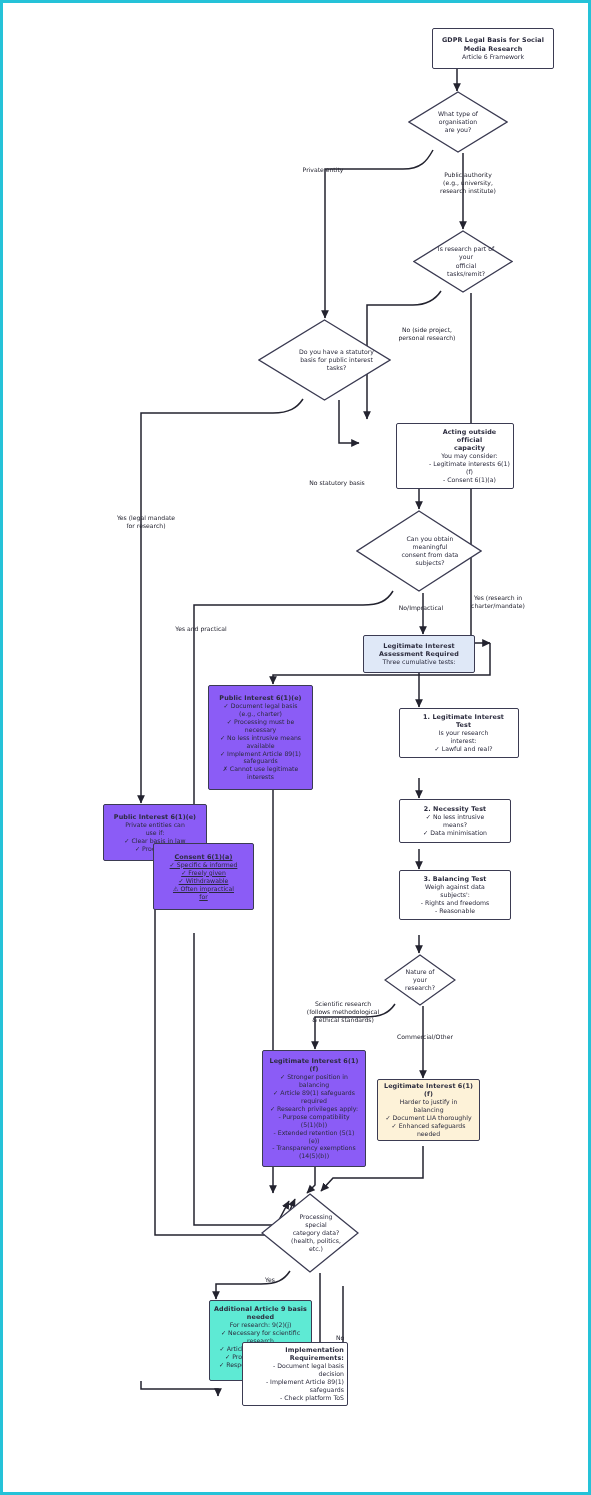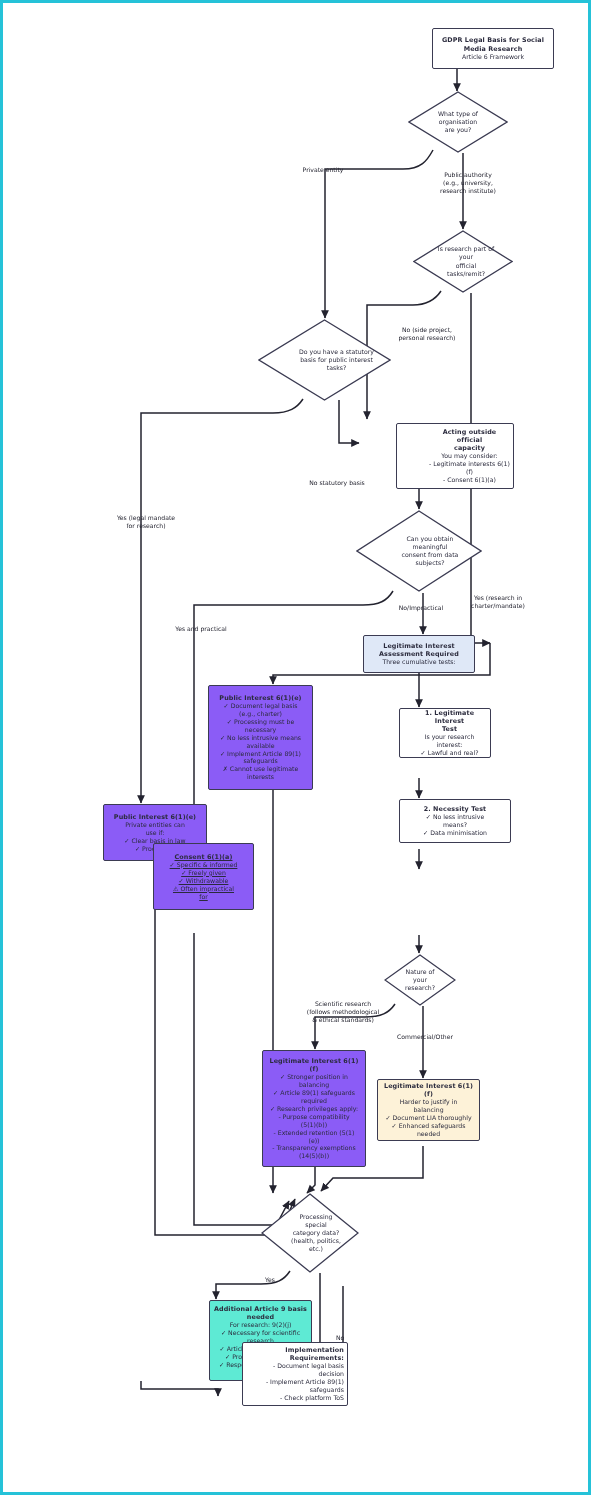--- a/index.html
+++ b/index.html
@@ -227,35 +227,42 @@
   <div class="edge-label" style="left:450px; top:591px; width:90px;">Yes (research in
 charter/mandate)</div>
   <div class="edge-label" style="left:150px; top:622px; width:96px;">Yes and practical</div>
 
   <div class="node boxnode b-blue" style="left:360px; top:632px; width:112px; height:38px;">
     <div class="ttl">Legitimate Interest</div>
     <div class="ttl">Assessment Required</div>
     <div class="ln">Three cumulative tests:</div>
   </div>
 
-  <div class="node boxnode b-white" style="left:360px; top:705px; width:92px; height:50px;padding-left:12px;">
+  <div class="node boxnode b-white" style="left:360px; top:705px; width:120px; height:50px;padding-left:12px;">
     <div class="ttl">1. Legitimate Interest</div>
     <div class="ttl">Test</div>
     <div class="ln">Is your research</div>
     <div class="ln">interest:</div>
     <div class="ln">✓ Lawful and real?</div>
   </div>
 
   <div class="node boxnode b-white" style="left:360px; top:796px; width:112px; height:44px;">
     <div class="ttl">2. Necessity Test</div>
     <div class="ln">✓ No less intrusive</div>
     <div class="ln">means?</div>
     <div class="ln">✓ Data minimisation</div>
   </div>
 
+  <div class="node boxnode b-white" style="left:360px; top:867px; width:112px; height:50px;">
+    <div class="ttl">3. Balancing Test</div>
+    <div class="ln">Weigh against data</div>
+    <div class="ln">subjects':</div>
+    <div class="ln">- Rights and freedoms</div>
+    <div class="ln">- Reasonable</div>
+  </div>
 
   <div class="node boxnode b-green" style="left:205px; top:682px; width:105px; height:105px;">
     <div class="ttl">Public Interest 6(1)(e)</div>
     <div class="ln">✓ Document legal basis</div>
     <div class="ln">(e.g., charter)</div>
     <div class="ln">✓ Processing must be</div>
     <div class="ln">necessary</div>
     <div class="ln">✓ No less intrusive means</div>
     <div class="ln">available</div>
     <div class="ln">✓ Implement Article 89(1)</div>

